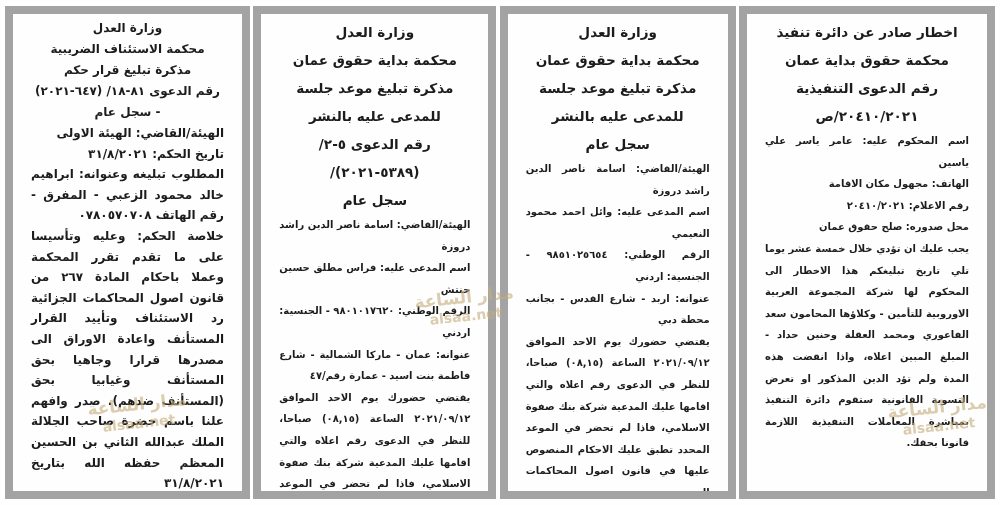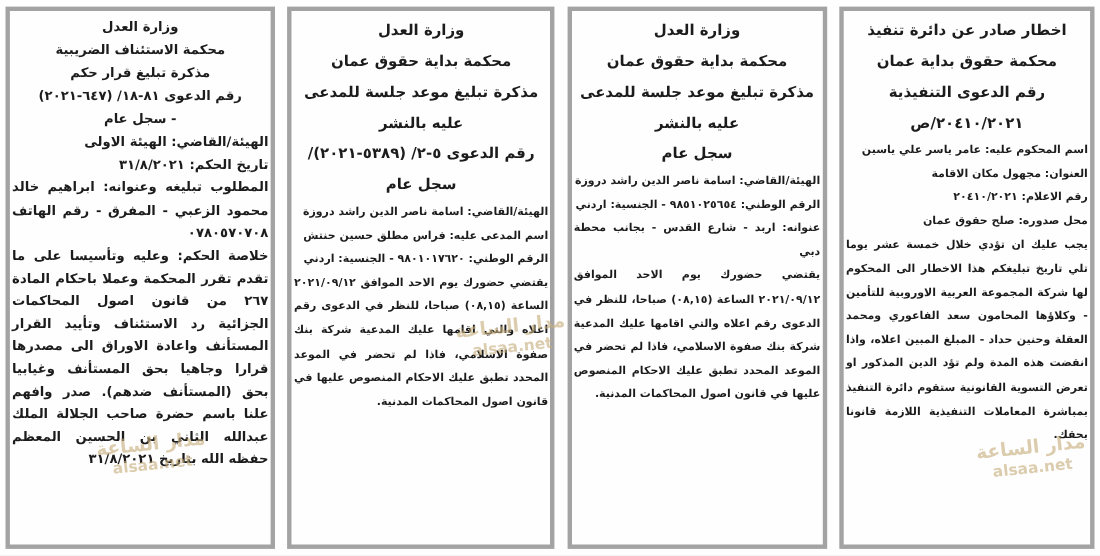--- a/index.html
+++ b/index.html
@@ -15,26 +15,26 @@
     color:#1c1c1c;
     font-weight:700;
   }
   .cols{
     display:flex;
     justify-content:space-between;
     height:100%;
   }
   .col{
     box-sizing:border-box;
-    border:4px solid #a3a3a3;
-    padding:4px 2px 6px;
+    border:8px solid #a3a3a3;
+    padding:4px 18px 6px;
     overflow:hidden;
     background:transparent;
   }
-  .col-a{width:232px;}
+  .col-a{width:256px;}
   .col-b{width:236px;}
   .col-c{width:243px;}
   .col-d{width:245px;}
   .col p{margin:0;}
   .c{text-align:center;}
   .j{text-align:justify;text-justify:inter-word;}
   .col-a .hdr,.col-b .hdr,.col-c .hdr{
     font-size:13.6px;line-height:28px;
   }
   .col-a .bdy,.col-b .bdy,.col-c .bdy{
@@ -59,46 +59,48 @@
 <body>
 
 <div class="page">
   <div class="cols">
 
     <section class="col col-a">
       <p class="c hdr">اخطار صادر عن دائرة تنفيذ محكمة حقوق بداية عمان</p>
       <p class="c hdr">رقم الدعوى التنفيذية</p>
       <p class="c hdr">٢٠٤١٠/٢٠٢١/ص</p>
       <p class="j bdy">اسم المحكوم عليه: عامر ياسر علي ياسين</p>
-      <p class="j bdy">العنوان: مجهول مكان الاقامة</p>
+      <p class="j bdy">الهاتف: مجهول مكان الاقامة</p>
       <p class="j bdy">رقم الاعلام: ٢٠٤١٠/٢٠٢١</p>
       <p class="j bdy">محل صدوره: صلح حقوق عمان</p>
       <p class="j bdy">يجب عليك ان تؤدي خلال خمسة عشر يوما تلي تاريخ تبليغكم هذا الاخطار الى المحكوم لها شركة المجموعة العربية الاوروبية للتأمين - وكلاؤها المحامون سعد الفاعوري ومحمد العقلة وحنين حداد - المبلغ المبين اعلاه، واذا انقضت هذه المدة ولم تؤد الدين المذكور او تعرض التسوية القانونية ستقوم دائرة التنفيذ بمباشرة المعاملات التنفيذية اللازمة قانونا بحقك.</p>
     </section>
 
     <section class="col col-b">
       <p class="c hdr">وزارة العدل</p>
       <p class="c hdr">محكمة بداية حقوق عمان</p>
       <p class="c hdr">مذكرة تبليغ موعد جلسة للمدعى عليه بالنشر</p>
       <p class="c hdr">سجل عام</p>
       <p class="j bdy">الهيئة/القاضي: اسامة ناصر الدين راشد دروزة</p>
+      <p class="j bdy">اسم المدعى عليه: وائل احمد محمود النعيمي</p>
       <p class="j bdy">الرقم الوطني: ٩٨٥١٠٢٥٦٥٤ - الجنسية: اردني</p>
       <p class="j bdy">عنوانه: اربد - شارع القدس - بجانب محطة دبي</p>
       <p class="j bdy">يقتضي حضورك يوم الاحد الموافق ٢٠٢١/٠٩/١٢ الساعة (٠٨,١٥) صباحا، للنظر في الدعوى رقم اعلاه والتي اقامها عليك المدعية شركة بنك صفوة الاسلامي، فاذا لم تحضر في الموعد المحدد تطبق عليك الاحكام المنصوص عليها في قانون اصول المحاكمات المدنية.</p>
     </section>
 
     <section class="col col-c">
       <p class="c hdr">وزارة العدل</p>
       <p class="c hdr">محكمة بداية حقوق عمان</p>
       <p class="c hdr">مذكرة تبليغ موعد جلسة للمدعى عليه بالنشر</p>
       <p class="c hdr">رقم الدعوى ٥-٢/ (٥٣٨٩-٢٠٢١)/</p>
       <p class="c hdr">سجل عام</p>
       <p class="j bdy">الهيئة/القاضي: اسامة ناصر الدين راشد دروزة</p>
       <p class="j bdy">اسم المدعى عليه: فراس مطلق حسين حنتش</p>
       <p class="j bdy">الرقم الوطني: ٩٨٠١٠١٧٦٢٠ - الجنسية: اردني</p>
+      <p class="j bdy">عنوانه: عمان - ماركا الشمالية - شارع فاطمة بنت اسيد - عمارة رقم/٤٧</p>
       <p class="j bdy">يقتضي حضورك يوم الاحد الموافق ٢٠٢١/٠٩/١٢ الساعة (٠٨,١٥) صباحا، للنظر في الدعوى رقم اعلاه والتي اقامها عليك المدعية شركة بنك صفوة الاسلامي، فاذا لم تحضر في الموعد المحدد تطبق عليك الاحكام المنصوص عليها في قانون اصول المحاكمات المدنية.</p>
     </section>
 
     <section class="col col-d">
       <p class="c hdr">وزارة العدل</p>
       <p class="c hdr">محكمة الاستئناف الضريبية</p>
       <p class="c hdr">مذكرة تبليغ قرار حكم</p>
       <p class="c hdr">رقم الدعوى ٨١-١٨/ (٦٤٧-٢٠٢١)</p>
       <p class="c hdr">- سجل عام</p>
       <p class="j bdy">الهيئة/القاضي: الهيئة الاولى</p>

